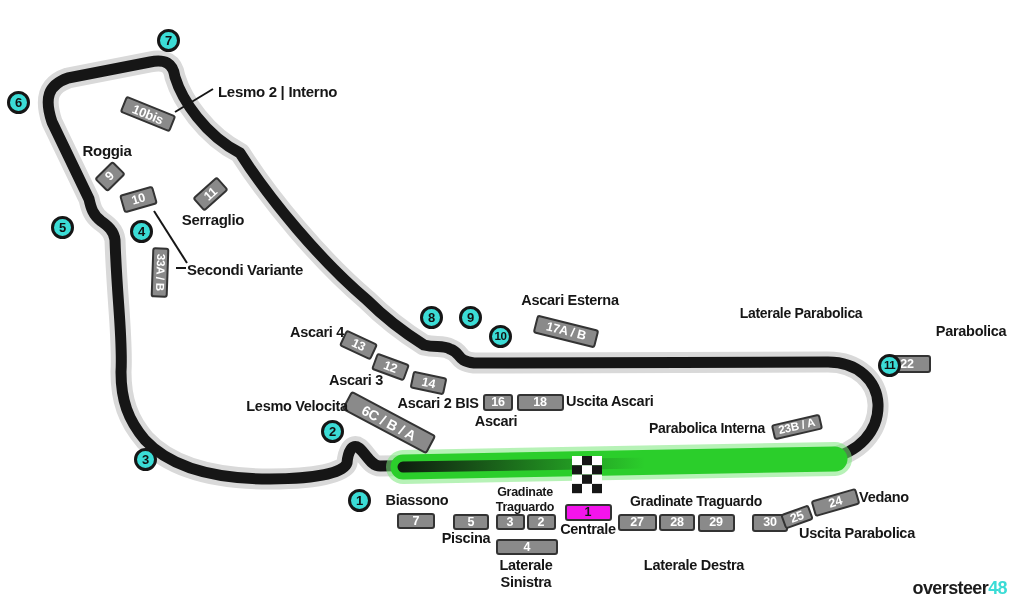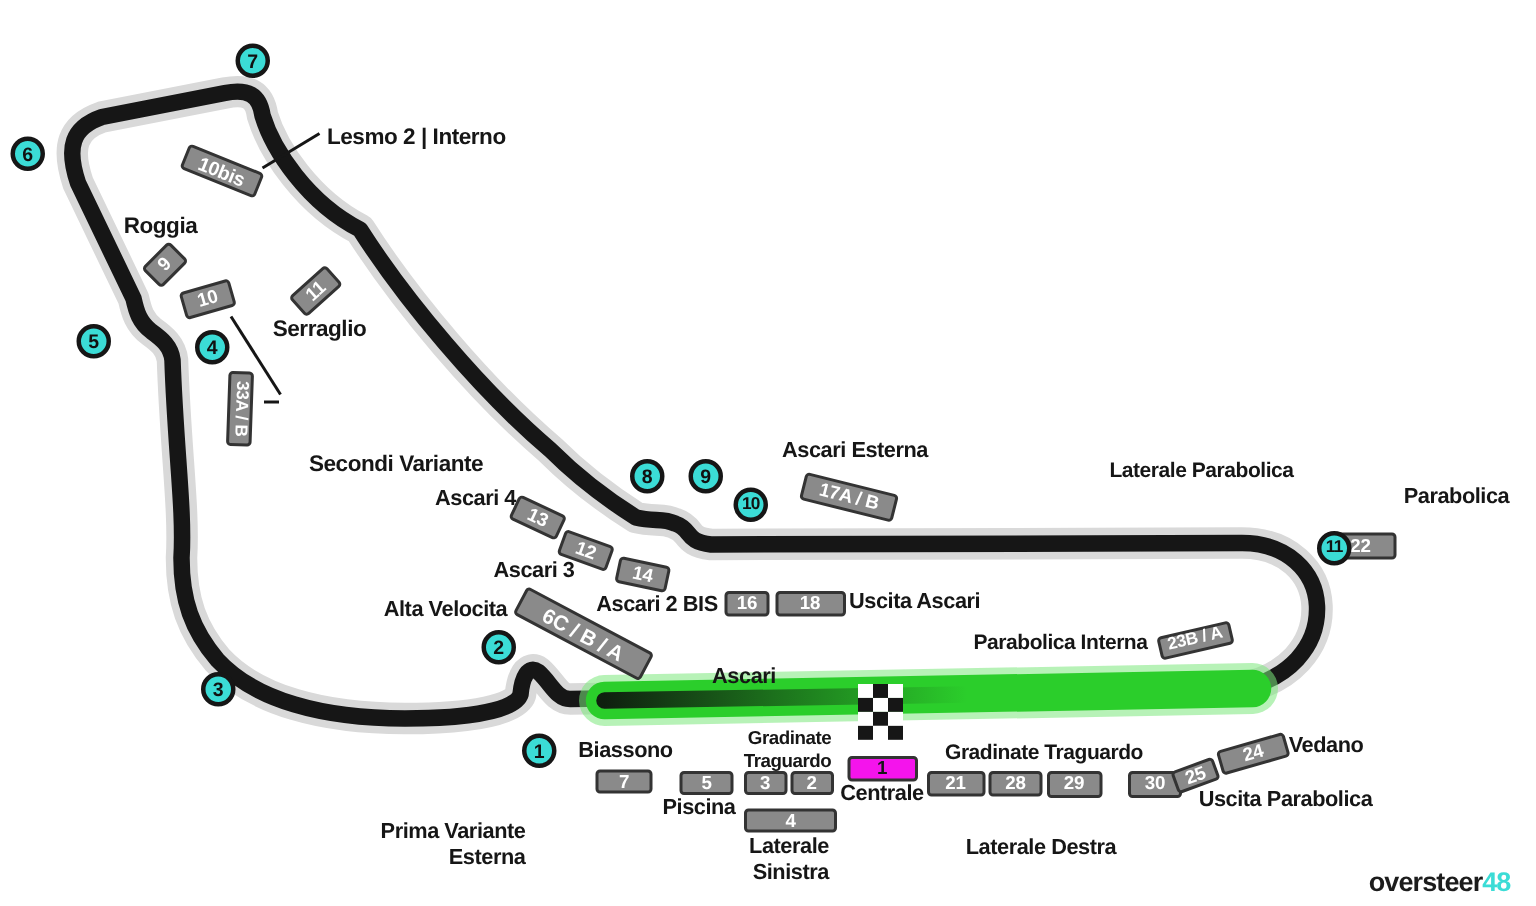--- a/index.html
+++ b/index.html
@@ -26,21 +26,21 @@
     border:2px solid var(--stand_border,#333333);
     border-radius:3px;
     color:#fff; font-weight:700;
     display:flex; align-items:center; justify-content:center;
     line-height:1; white-space:nowrap; letter-spacing:-0.2px;
   }
   .stand.magenta { background:var(--magenta,#F414EC); color:#161616; }
 
   .lbl {
     position:absolute; color:#161616; font-weight:700;
-    white-space:pre-line; text-align:right; line-height:1.18;
+    white-space:pre-line; text-align:center; line-height:1.18;
     letter-spacing:-0.3px; transform:translate(-50%,-50%);
   }
   .lbl.left { transform:translate(0,-50%); text-align:center; }
 
   .logo {
     position:absolute; right:17px; bottom:5px;
     font-weight:700; font-size:18px; letter-spacing:-0.6px; color:#1c1c1c;
   }
   .logo .accent { color:var(--cyan,#3BDCD6); }
 </style>
@@ -113,21 +113,21 @@
       <div class="stand" style="left: 483px; top: 393.5px; width: 30px; height: 17px; font-size: 12.5px;">16</div>
       <div class="stand" style="left: 516.5px; top: 393.5px; width: 47px; height: 17px; font-size: 12.5px;">18</div>
       <div class="stand" style="left: 883.5px; top: 322px; width: 47px; height: 18px; font-size: 12.5px; margin-top: 33px;">22</div>
       <div class="stand" style="left: 772px; top: 419px; width: 50px; height: 16px; font-size: 11.5px; transform: rotate(-13deg);">23B / A</div>
       <div class="stand" style="left: 397px; top: 513px; width: 38px; height: 16px; font-size: 12.5px;">7</div>
       <div class="stand" style="left: 453px; top: 514px; width: 36px; height: 16px; font-size: 12.5px;">5</div>
       <div class="stand" style="left: 495.5px; top: 514px; width: 29px; height: 16px; font-size: 12.5px;">3</div>
       <div class="stand" style="left: 526.5px; top: 514px; width: 29px; height: 16px; font-size: 12.5px;">2</div>
       <div class="stand" style="left: 496px; top: 539px; width: 62px; height: 16px; font-size: 12.5px;">4</div>
       <div class="stand magenta" style="left: 564.5px; top: 503.5px; width: 47px; height: 17px; font-size: 12.5px;">1</div>
-      <div class="stand" style="left: 617.5px; top: 513.5px; width: 39px; height: 17px; font-size: 12.5px;">21</div>
+      <div class="stand" style="left: 617.5px; top: 513.5px; width: 39px; height: 17px; font-size: 12.5px;">27</div>
       <div class="stand" style="left: 659px; top: 513.5px; width: 36px; height: 17px; font-size: 12.5px;">28</div>
       <div class="stand" style="left: 697.5px; top: 513.5px; width: 37px; height: 18px; font-size: 12.5px;">29</div>
       <div class="stand" style="left: 752px; top: 513.5px; width: 36px; height: 18px; font-size: 12.5px;">30</div>
       <div class="stand" style="left: 782px; top: 509px; width: 30px; height: 16px; font-size: 12.5px; transform: rotate(-20deg);">25</div>
       <div class="stand" style="left: 811.5px; top: 493.5px; width: 47px; height: 17px; font-size: 12.5px; transform: rotate(-16deg);">24</div>
     </div>
   <div id="turns-layer" class="layer">
       <div class="turn" style="left: 348px; top: 489px;">1</div>
       <div class="turn" style="left: 321px; top: 420px;">2</div>
       <div class="turn" style="left: 134px; top: 448px;">3</div>
@@ -137,42 +137,40 @@
       <div class="turn" style="left: 157px; top: 29px;">7</div>
       <div class="turn" style="left: 420px; top: 306px;">8</div>
       <div class="turn" style="left: 459px; top: 306px;">9</div>
       <div class="turn" style="left: 489px; top: 325px; font-size: 11.5px; letter-spacing: -0.5px;">10</div>
       <div class="turn" style="left: 878px; top: 354px; font-size: 11.5px; letter-spacing: -0.5px;">11</div>
     </div>
   <div id="labels-layer" class="layer">
       <div class="lbl left" style="left: 218px; top: 92px; font-size: 15px;">Lesmo 2 | Interno</div>
       <div class="lbl" style="left: 107px; top: 151px; font-size: 15px;">Roggia</div>
       <div class="lbl" style="left: 213px; top: 220px; font-size: 15px;">Serraglio</div>
-      <div class="lbl left" style="left: 206px; top: 270px; font-size: 15px; margin-top: 40px;">Secondi Variante</div>
+      <div class="lbl left" style="left: 187px; top: 270px; font-size: 15px;">Secondi Variante</div>
       <div class="lbl" style="left: 317px; top: 333px; font-size: 14.5px;">Ascari 4</div>
       <div class="lbl" style="left: 356px; top: 381px; font-size: 14.5px;">Ascari 3</div>
       <div class="lbl" style="left: 438px; top: 404px; font-size: 14.5px;">Ascari 2 BIS</div>
-      <div class="lbl" style="left: 496px; top: 422px; font-size: 14.5px; margin-top: 30px;">Ascari</div>
+      <div class="lbl" style="left: 496px; top: 422px; font-size: 14.5px;">Ascari</div>
       <div class="lbl" style="left: 570px; top: 301px; font-size: 14.5px;">Ascari Esterna</div>
       <div class="lbl left" style="left: 566px; top: 402px; font-size: 14.5px;">Uscita Ascari</div>
-      <div class="lbl" style="left: 297px; top: 407px; font-size: 14.5px;">Alta Velocita</div>
+      <div class="lbl" style="left: 297px; top: 407px; font-size: 14.5px;">Lesmo Velocita</div>
       <div class="lbl" style="left: 801px; top: 313px; font-size: 14px;">Laterale Parabolica</div>
       <div class="lbl" style="left: 971px; top: 332px; font-size: 14.5px;">Parabolica</div>
       <div class="lbl" style="left: 707px; top: 428px; font-size: 14px;">Parabolica Interna</div>
       <div class="lbl" style="left: 417px; top: 501px; font-size: 14.5px;">Biassono</div>
       <div class="lbl" style="left: 466px; top: 539px; font-size: 14.5px;">Piscina</div>
       <div class="lbl" style="left: 525px; top: 500px; font-size: 12.5px;">Gradinate
 Traguardo</div>
       <div class="lbl" style="left: 588px; top: 530px; font-size: 14.5px;">Centrale</div>
       <div class="lbl" style="left: 696px; top: 501px; font-size: 14px;">Gradinate Traguardo</div>
       <div class="lbl" style="left: 694px; top: 566px; font-size: 14.5px;">Laterale Destra</div>
       <div class="lbl" style="left: 884px; top: 498px; font-size: 14.5px;">Vedano</div>
       <div class="lbl" style="left: 857px; top: 534px; font-size: 14.5px;">Uscita Parabolica</div>
-      <div class="lbl" style="left: 302px; top: 564px; font-size: 14.5px;">Prima Variante
-Esterna</div>
       <div class="lbl" style="left: 526px; top: 574px; font-size: 14.5px;">Laterale
 Sinistra</div>
     </div>
 
   <div class="logo">
     <span>oversteer</span><span class="accent">48</span>
   </div>
 </div>
 
 </body></html>

